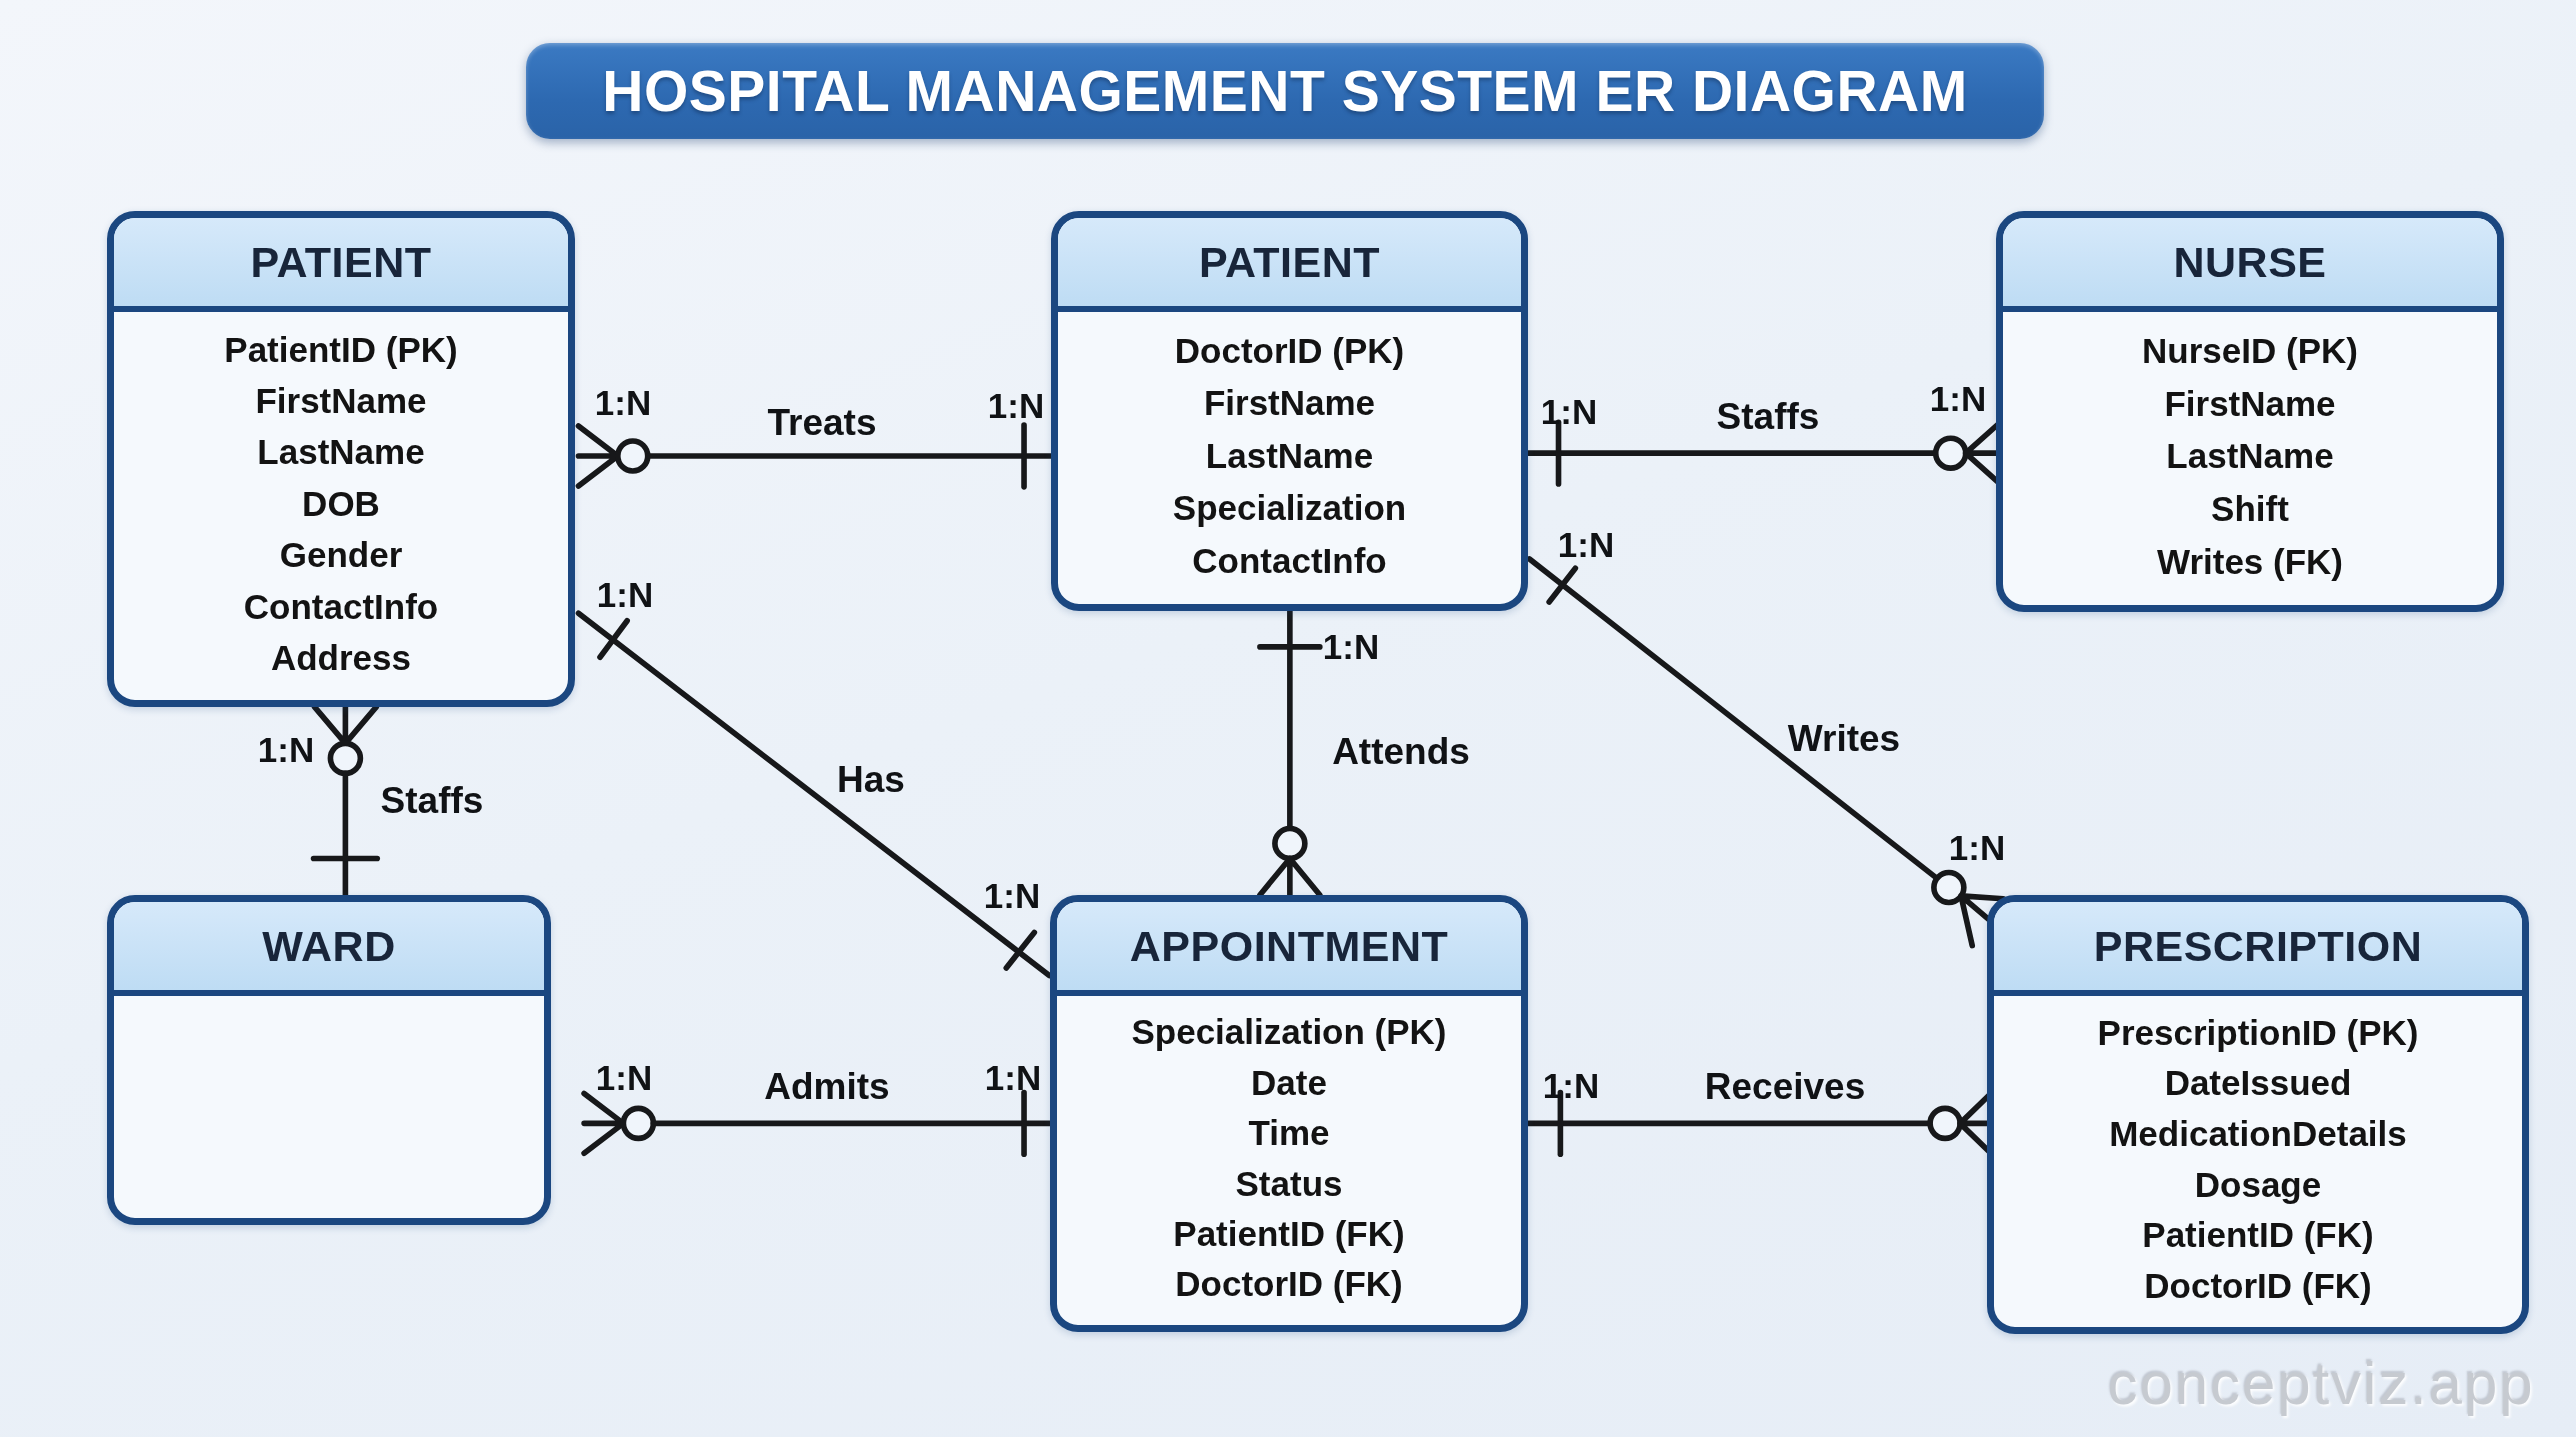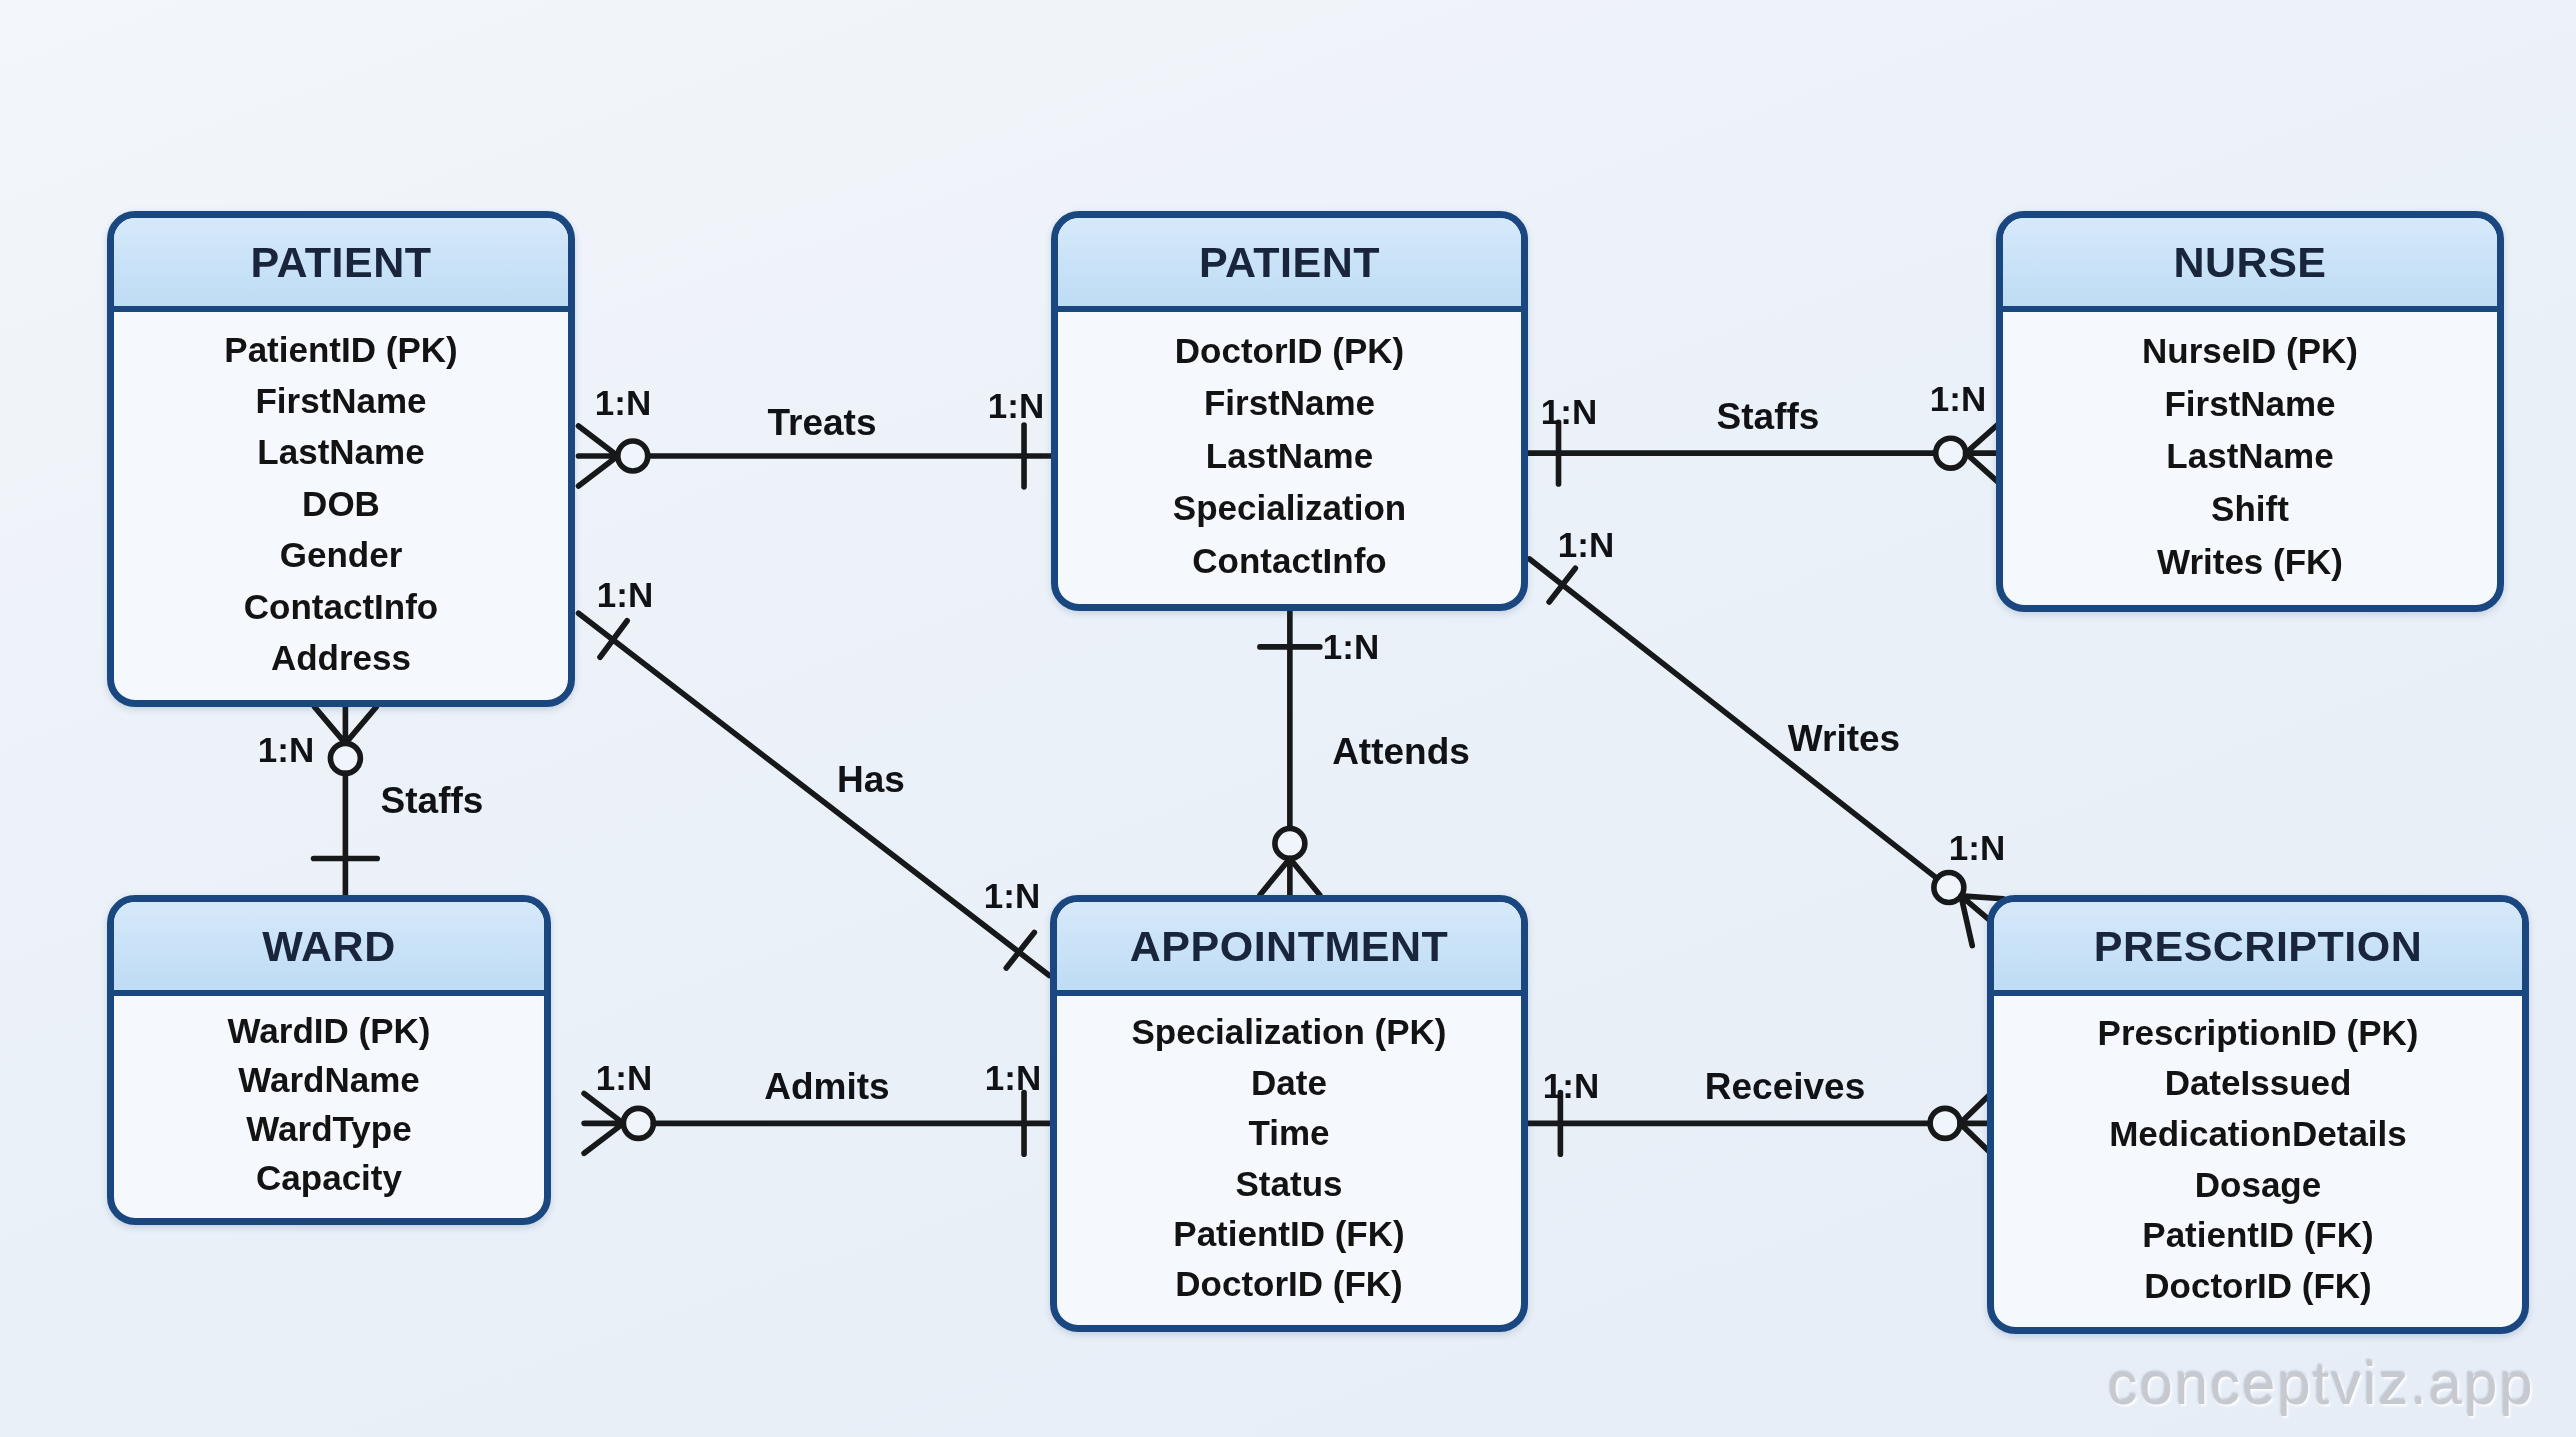--- a/index.html
+++ b/index.html
@@ -43,20 +43,23 @@
     position:absolute;left:2321px;top:1383px;transform:translate(-50%,-50%);
     font-size:60px;color:#c6cad0;letter-spacing:1.9px;white-space:nowrap;
     text-shadow:1.9px 2.8px 2.8px rgba(255,255,255,0.95),-0.9px -1.9px 1.9px rgba(148,154,164,0.45);
   }
 </style>
 </head>
 <body>
 
 <div id="canvas">
 
+  <div class="banner">
+    <span>HOSPITAL MANAGEMENT SYSTEM ER DIAGRAM</span>
+  </div>
 
   <svg class="connectors" width="2576" height="1438" viewBox="0 0 2752 1536">
 
     <g class="wire">
       <path d="M618,455 L660,487 M618,487 L660,487 M618,519 L660,487"></path>
       <circle cx="676" cy="487" r="16"></circle>
       <path d="M692,487 L1123,487"></path>
       <path d="M1094,454 L1094,520"></path>
     </g>
 
@@ -147,26 +150,20 @@
       <div class="attr">LastName</div>
       <div class="attr">Shift</div>
       <div class="attr">Writes (FK)</div>
     </div>
   </div>
 
   <div class="entity" style="left:107px;top:895px;width:444px;height:330px;">
     <div class="entity-header">
       <span class="entity-title">WARD</span>
     </div>
-    <div class="entity-body">
-      <div class="attr">WardID (PK)</div>
-      <div class="attr">WardName</div>
-      <div class="attr">WardType</div>
-      <div class="attr">Capacity</div>
-    </div>
   </div>
 
   <div class="entity" style="left:1050px;top:895px;width:478px;height:437px;">
     <div class="entity-header">
       <span class="entity-title">APPOINTMENT</span>
     </div>
     <div class="entity-body">
       <div class="attr">Specialization (PK)</div>
       <div class="attr">Date</div>
       <div class="attr">Time</div>

